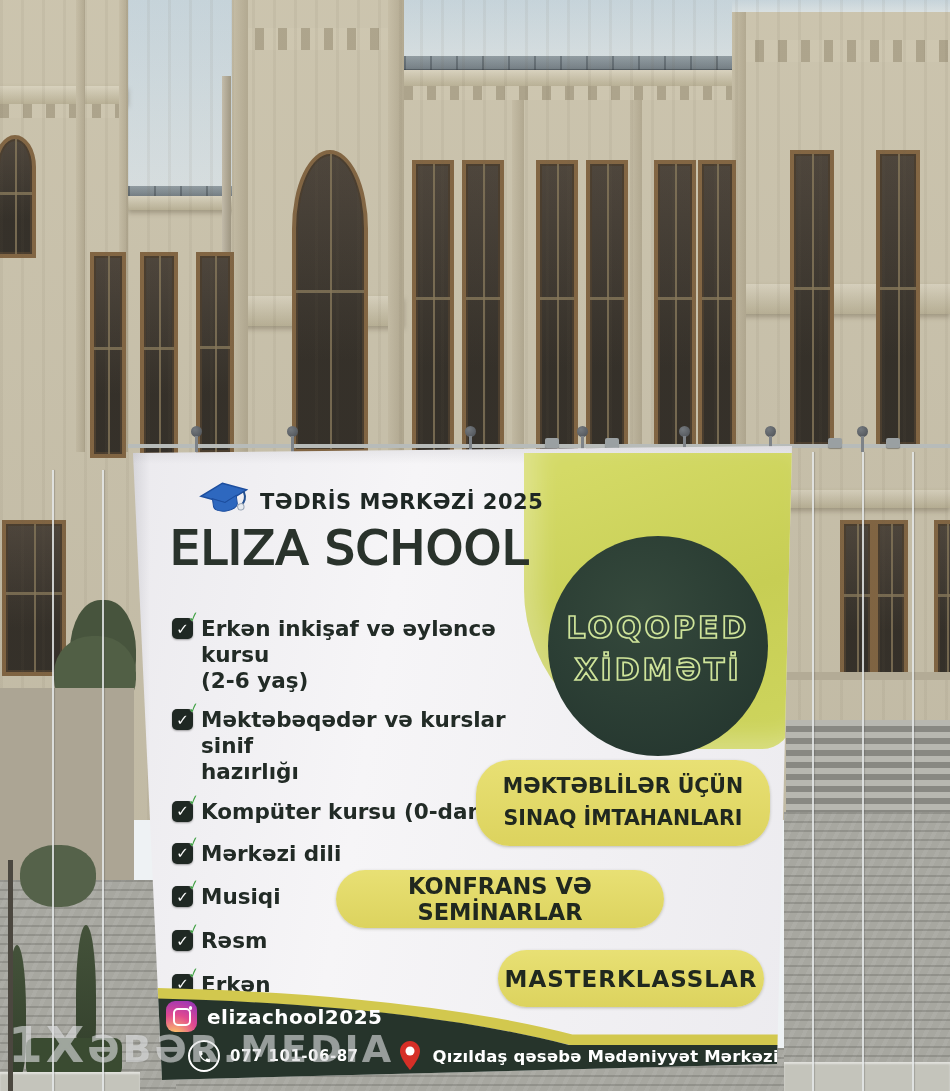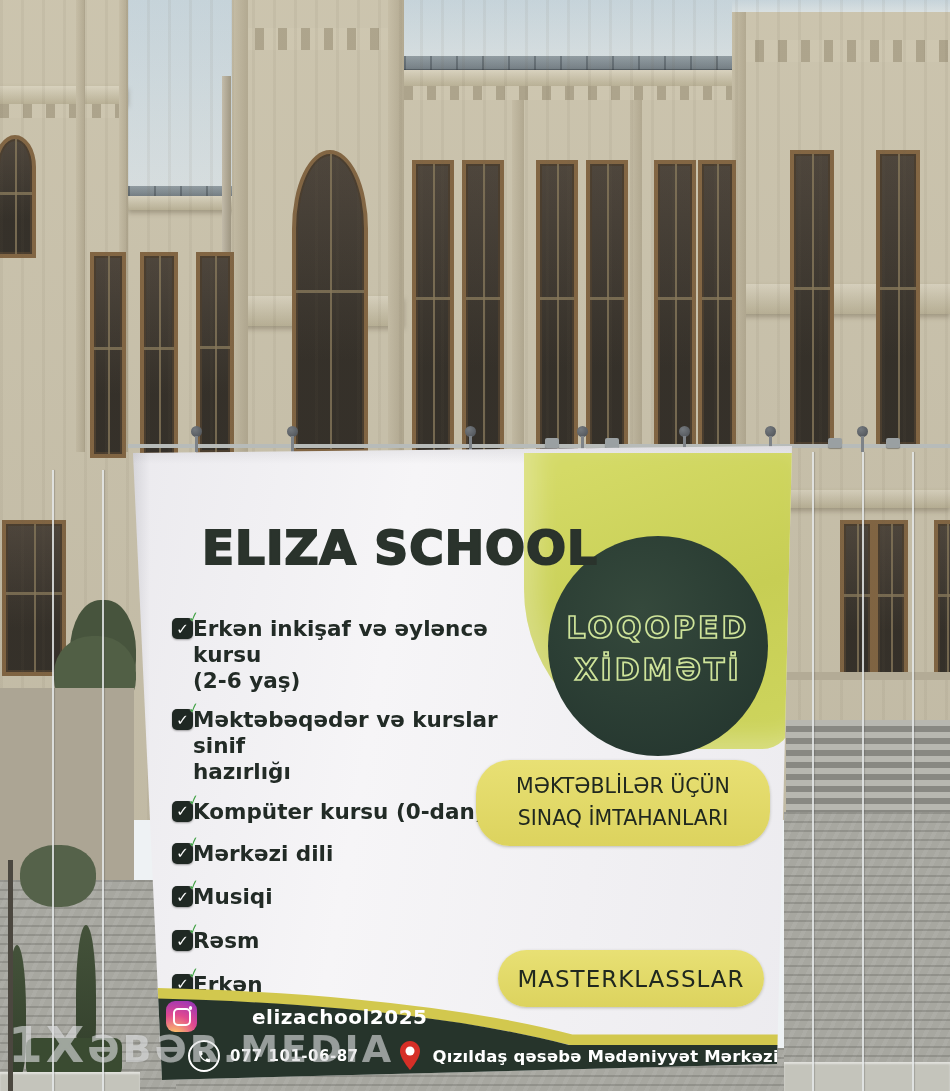--- a/index.html
+++ b/index.html
@@ -55,49 +55,49 @@
     background:linear-gradient(90deg,rgba(90,90,100,.22) 0,rgba(90,90,100,0) 26px),
                linear-gradient(rgba(120,120,130,.15),rgba(120,120,130,0) 18px);}
   #blob{left:400px;top:7px;width:268px;height:296px;
     background:linear-gradient(160deg,#d4da66 8%,#c7ce54 55%,#ced55e);
     border-radius:0 0 30px 160px;
     box-shadow:inset 14px -10px 24px rgba(255,255,255,.25);}
   #badge{left:424px;top:90px;width:220px;height:220px;border-radius:50%;
     background:radial-gradient(circle at 42% 34%,#35493c,#263830 78%);}
   #tagrow{left:76px;top:34px;display:flex;align-items:center;gap:10px;}
   #tagline{font-size:21px;font-weight:bold;color:#1e2724;letter-spacing:.5px;}
-  #title{left:46px;top:74px;font-size:47px;font-weight:bold;color:#2a332c;
-    letter-spacing:1px;-webkit-text-stroke:2px #2a332c;white-space:nowrap;margin-left:32px;}
+  #title{left:46px;top:74px;font-size:47px;font-weight:normal;color:#2a332c;
+    letter-spacing:1px;-webkit-text-stroke:2px #2a332c;white-space:nowrap;}
   #courses{left:48px;top:170px;width:380px;}
-  .course{display:flex;align-items:flex-start;gap:0;font-size:21.5px;font-weight:bold;
+  .course{display:flex;align-items:flex-start;gap:8px;font-size:21.5px;font-weight:bold;
     color:#222b26;line-height:1.2;white-space:pre-line;}
   .course:nth-child(2),.course:nth-child(3){margin-top:14px;}
   .course:nth-child(4){margin-top:16px;}
   .course:nth-child(n+5){margin-top:18px;}
   .check{width:21px;height:21px;min-width:21px;background:#1f2823;border-radius:5px;
     position:relative;margin-top:2px;box-shadow:0 1px 2px rgba(0,0,0,.35);}
   .check::before{content:"✓";position:absolute;inset:0;display:flex;align-items:center;
     justify-content:center;color:#fff;font-size:15px;font-weight:bold;}
   .check::after{content:"✓";position:absolute;top:-9px;right:-7px;color:#43a047;
     font-size:14px;font-weight:bold;transform:rotate(-12deg);
     text-shadow:0 0 1px rgba(255,255,255,.8);}
   .pill{position:absolute;background:linear-gradient(#e8e074,#dcd35e);color:#20281f;
-    font-weight:normal;display:flex;align-items:center;justify-content:center;text-align:center;
+    font-weight:bold;display:flex;align-items:center;justify-content:center;text-align:center;
     border-radius:34px;white-space:pre-line;box-shadow:0 1px 3px rgba(70,70,30,.3);}
   #pill1{left:352px;top:314px;width:294px;height:86px;font-size:20.5px;line-height:1.55;}
   #pill2{left:212px;top:424px;width:328px;height:58px;font-size:22.5px;}
   #pill3{left:374px;top:504px;width:266px;height:57px;font-size:23px;letter-spacing:1px;}
   #footer-shape{left:0;top:537px;width:668px;height:97px;}
   #igrow{left:42px;top:555px;display:flex;align-items:center;gap:10px;}
   #ig-icon{width:31px;height:31px;border-radius:9px;position:relative;
     background:radial-gradient(circle at 28% 115%,#fdc468 8%,#e1498f 52%,#9b36b7 92%);
     display:flex;align-items:center;justify-content:center;}
   #ig-icon .lens{width:14px;height:14px;border:2.2px solid #fff;border-radius:5px;}
   #ig-icon .dot{position:absolute;top:5px;right:5px;width:3.5px;height:3.5px;border-radius:50%;background:#fff;}
-  #ighandle{font-size:20px;font-weight:bold;color:#fff;letter-spacing:.5px;margin-left:45px;}
+  #ighandle{font-size:20px;font-weight:bold;color:#fff;letter-spacing:.5px;}
   #contactrow{left:64px;top:594px;display:flex;align-items:center;gap:10px;}
   #phone-icon{width:28px;height:28px;border:2.5px solid #fff;border-radius:50%;
     display:flex;align-items:center;justify-content:center;}
   #phonenum{font-size:15px;font-weight:bold;color:#fff;letter-spacing:.5px;}
   #pin{margin-left:28px;}
   #addr{font-size:16.5px;font-weight:bold;color:#fff;letter-spacing:.2px;}
 
   
   #watermark{left:8px;top:1016px;z-index:6;color:rgba(238,241,243,.55);
     font-weight:bold;letter-spacing:3px;white-space:nowrap;
@@ -216,38 +216,48 @@
 
     <div class="abs" id="blob"></div>
 
     <div class="abs" id="badge">
       <svg width="220" height="220" viewBox="0 0 220 220">
         <text x="110" y="102" text-anchor="middle" font-family="DejaVu Sans, sans-serif" font-size="30" font-weight="bold" letter-spacing="3" fill="none" stroke="#cfe49a" stroke-width="1.7">LOQOPED</text>
         <text x="110" y="144" text-anchor="middle" font-family="DejaVu Sans, sans-serif" font-size="30" font-weight="bold" letter-spacing="3" fill="none" stroke="#cfe49a" stroke-width="1.7">XİDMƏTİ</text>
       </svg>
     </div>
 
+    <div class="abs" id="tagrow">
+      <svg width="50" height="44" viewBox="0 0 50 44" style="transform:rotate(-8deg);">
+        <polygon points="25,3 48,13 25,23 2,13" fill="#2e68bf" stroke="#1d4e9e" stroke-width="1.5"></polygon>
+        <path d="M13 17 v8 c0 3.4 5.4 6 12 6 s12-2.6 12-6 v-8 l-12 5.4 z" fill="#2e68bf" stroke="#1d4e9e"></path>
+        <path d="M45 14 c1.5 6 -0.5 11 -5 14" stroke="#24508f" stroke-width="2" fill="none"></path>
+        <circle cx="40" cy="29" r="3.2" fill="#e6eaef" stroke="#9aa6b5"></circle>
+      </svg>
+      <span id="tagline">TƏDRİS MƏRKƏZİ 2025</span>
+    </div>
 
     <div class="abs" id="title">ELIZA SCHOOL</div>
 
     <div class="abs" id="courses">
       <div class="course"><span class="check"></span><span>Erkən inkişaf və əyləncə kursu
 (2-6 yaş)</span></div>
       <div class="course"><span class="check"></span><span>Məktəbəqədər və kurslar sinif
 hazırlığı</span></div>
       <div class="course"><span class="check"></span><span>Kompüter kursu (0-dan)</span></div>
       <div class="course"><span class="check"></span><span>Mərkəzi dili</span></div>
       <div class="course"><span class="check"></span><span>Musiqi</span></div>
       <div class="course"><span class="check"></span><span>Rəsm</span></div>
       <div class="course"><span class="check"></span><span>Erkən</span></div>
       <div class="course"><span class="check"></span><span>Əl işləri və s. kurslar</span></div>
     </div>
 
     <div class="pill" id="pill1">MƏKTƏBLİLƏR ÜÇÜN
 SINAQ İMTAHANLARI</div>
+    <div class="pill" id="pill2">KONFRANS VƏ SEMİNARLAR</div>
     <div class="pill" id="pill3">MASTERKLASSLAR</div>
 
     <svg class="abs" id="footer-shape" viewBox="0 0 668 97">
       <path d="M0 10 C 150 12, 320 24, 448 57 L 668 57" stroke="#d2c84e" stroke-width="11" fill="none"></path>
       <path d="M0 15 C 150 17, 318 29, 445 62 L 668 62 L 668 97 L 0 97 Z" fill="#26342b"></path>
     </svg>
 
     <div class="abs" id="igrow">
       <span id="ig-icon">
           <span class="lens"></span>

